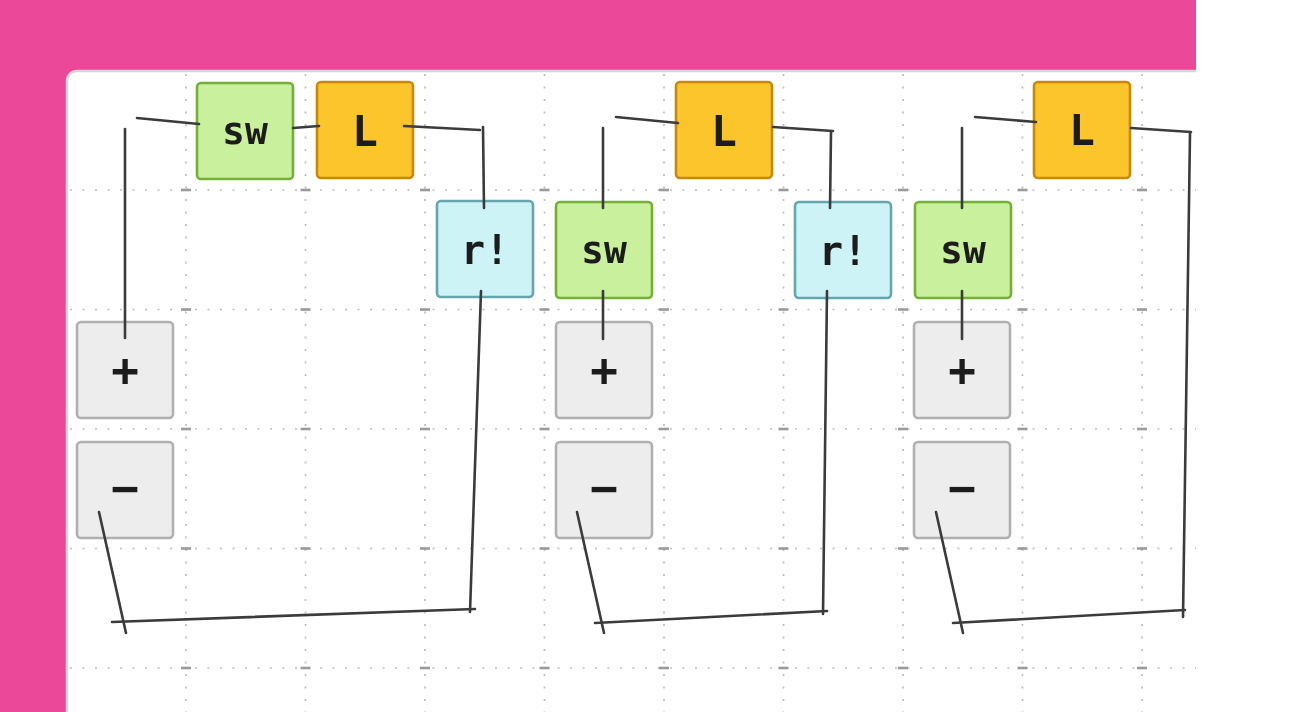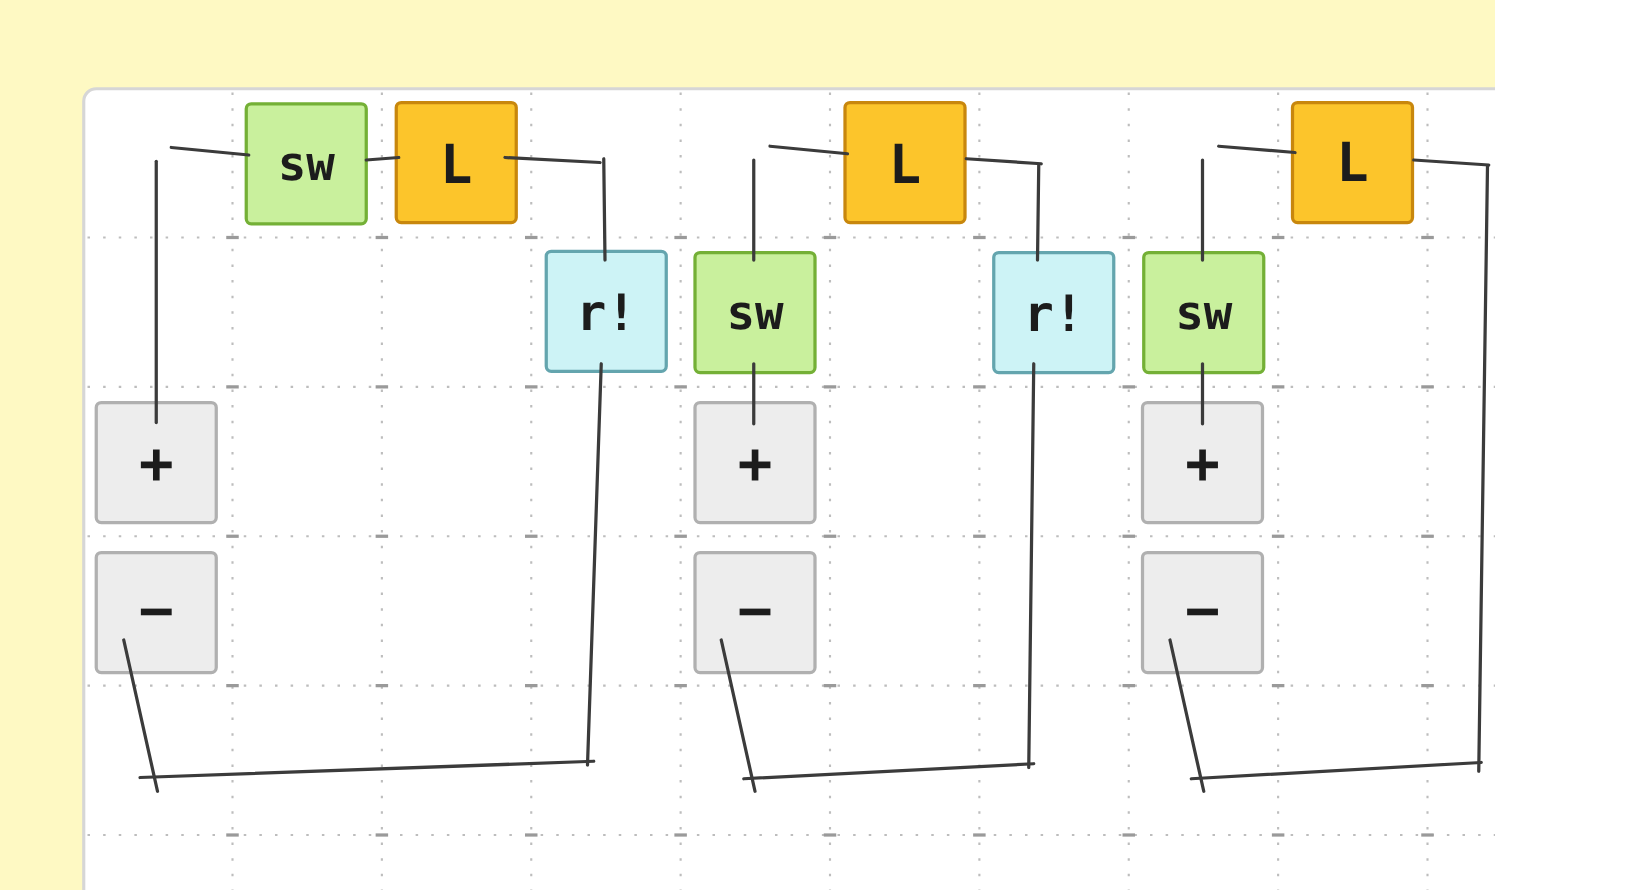--- a/index.html
+++ b/index.html
@@ -1,16 +1,16 @@
 <!DOCTYPE html>
 <html style="--switch-fill: #c9f09d; --switch-stroke: #74b036; --lamp-fill: #fcc52b; --lamp-stroke: #c8870d; --relay-fill: #cdf3f6; --relay-stroke: #64a5ae; --battery-fill: #ededed; --battery-stroke: #b0b0b0; --wire: #3b3b3b; --grid-dot: #bdbdbd; --grid-node: #9a9a9a; --label: #1c1c1c; --canvas-border: #d6d6d6;"><head>
 <meta charset="utf-8">
 <style>
   html,body{margin:0;padding:0;background:#ffffff;}
-  #workspace{position:relative;width:1196px;height:712px;background:#fef9c3;overflow:hidden;
+  #workspace{position:relative;width:1196px;height:712px;background:#ec4899;overflow:hidden;
              font-family:"DejaVu Sans Mono","Liberation Mono",monospace;}
   svg{display:block;}
   .canvas-border{fill:#ffffff;stroke:var(--canvas-border,#d6d6d6);stroke-width:2.5;}
   .grid-dotline{stroke:var(--grid-dot,#bdbdbd);stroke-width:1.7;stroke-dasharray:2 10.5;fill:none;}
   .grid-node{stroke:var(--grid-node,#9a9a9a);stroke-width:2.6;}
   .comp rect{stroke-width:2.6;}
   .comp-switch rect{fill:var(--switch-fill,#c9f09d);stroke:var(--switch-stroke,#74b036);}
   .comp-lamp rect{fill:var(--lamp-fill,#fcc52b);stroke:var(--lamp-stroke,#c8870d);}
   .comp-relay rect{fill:var(--relay-fill,#cdf3f6);stroke:var(--relay-stroke,#64a5ae);}
   .comp-battery rect{fill:var(--battery-fill,#ededed);stroke:var(--battery-stroke,#b0b0b0);}

